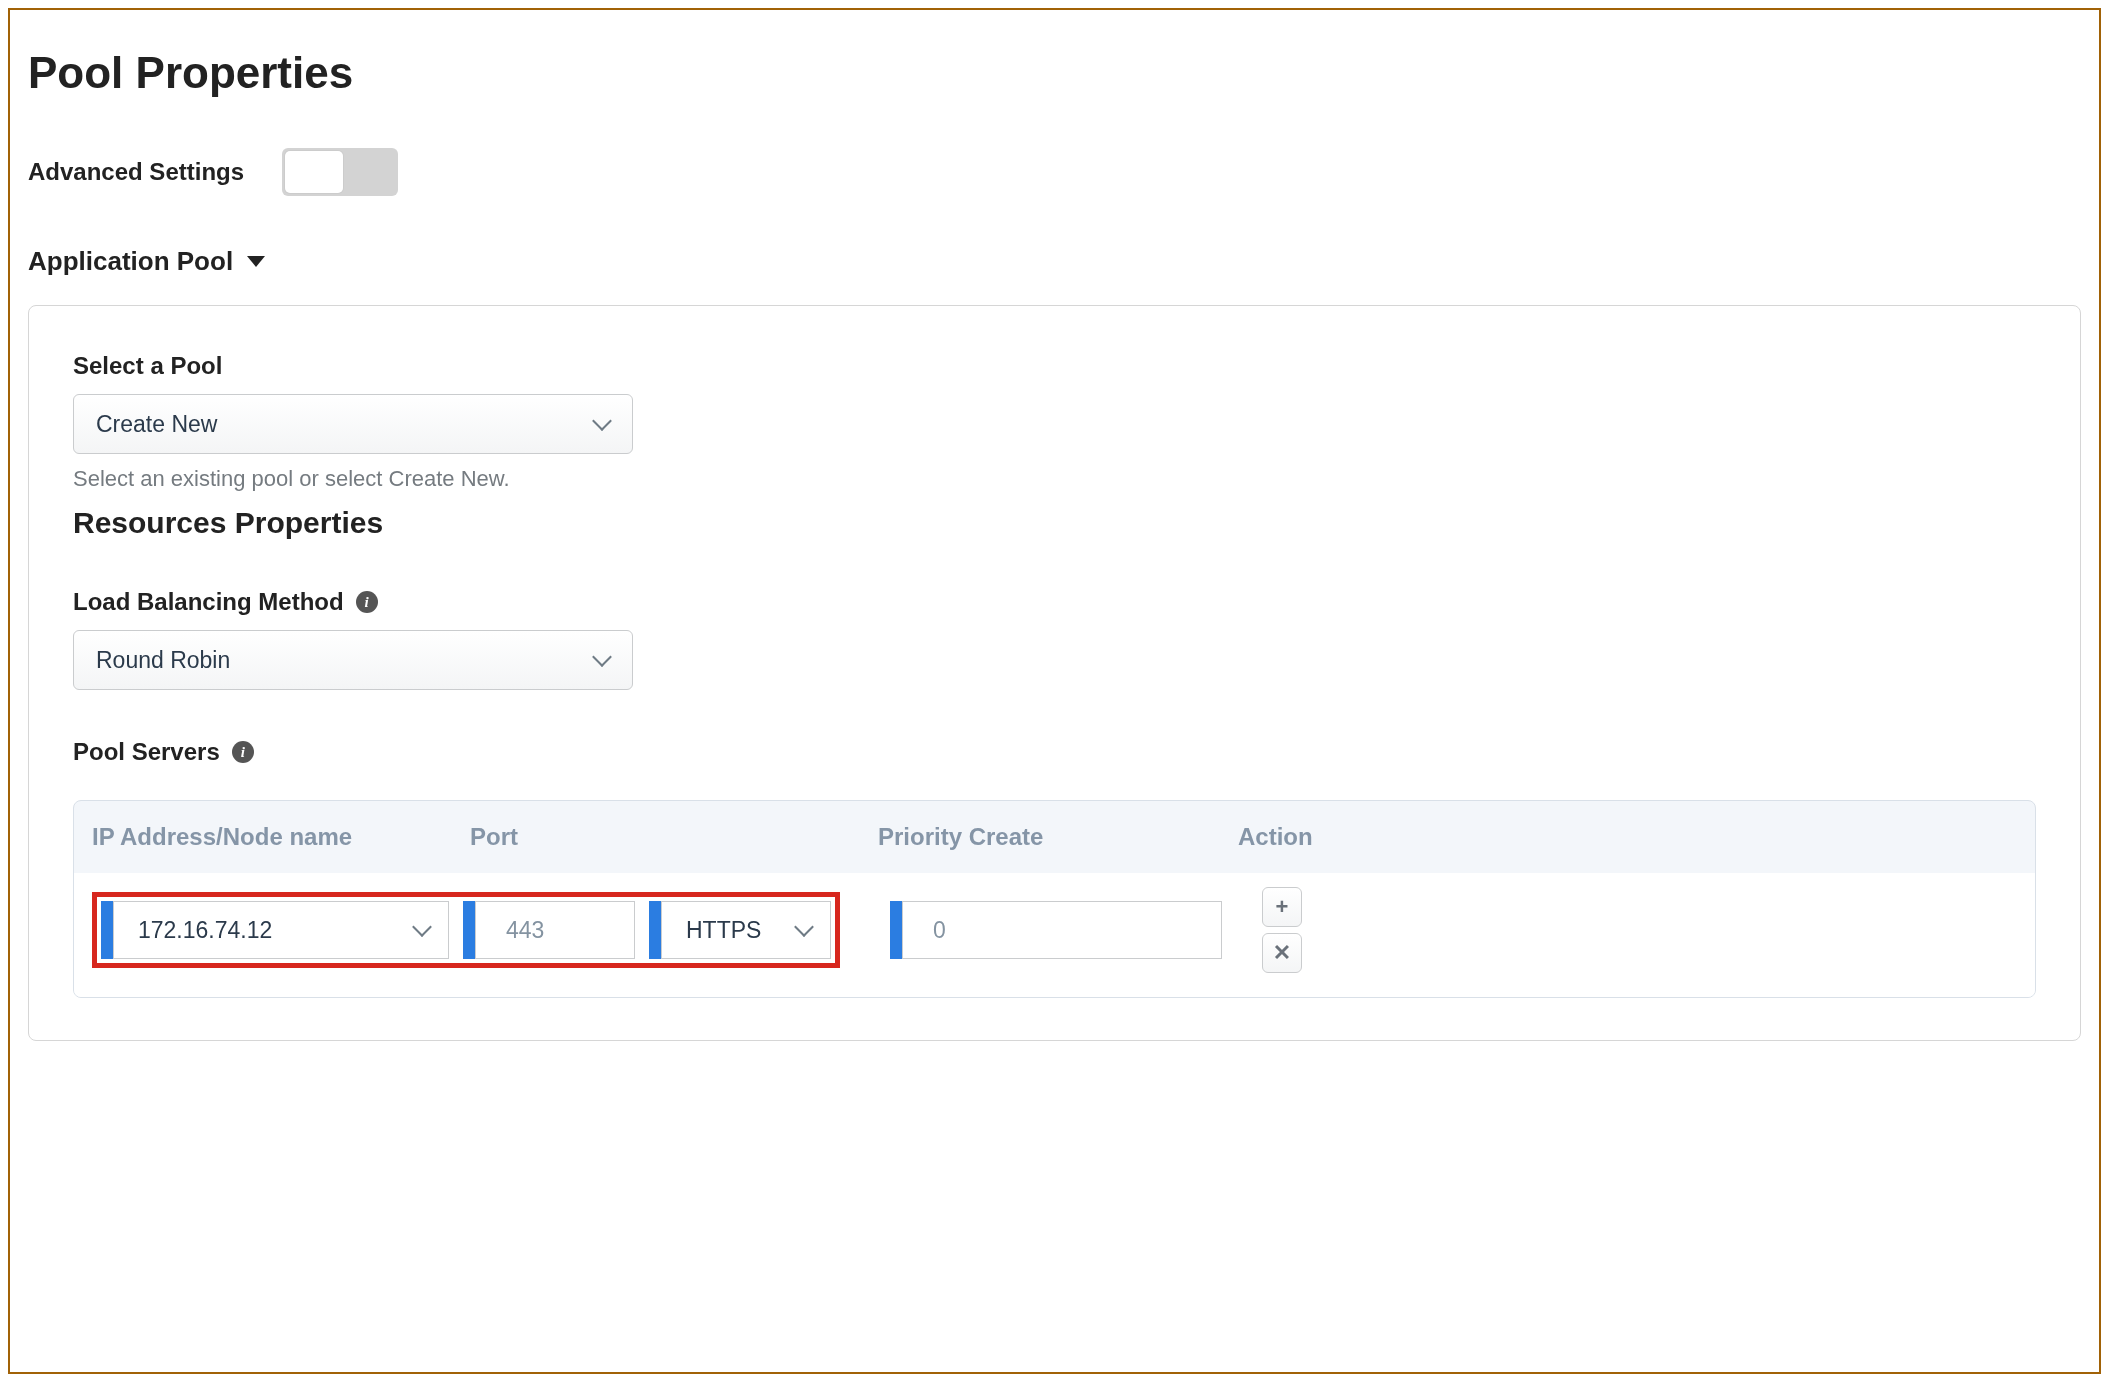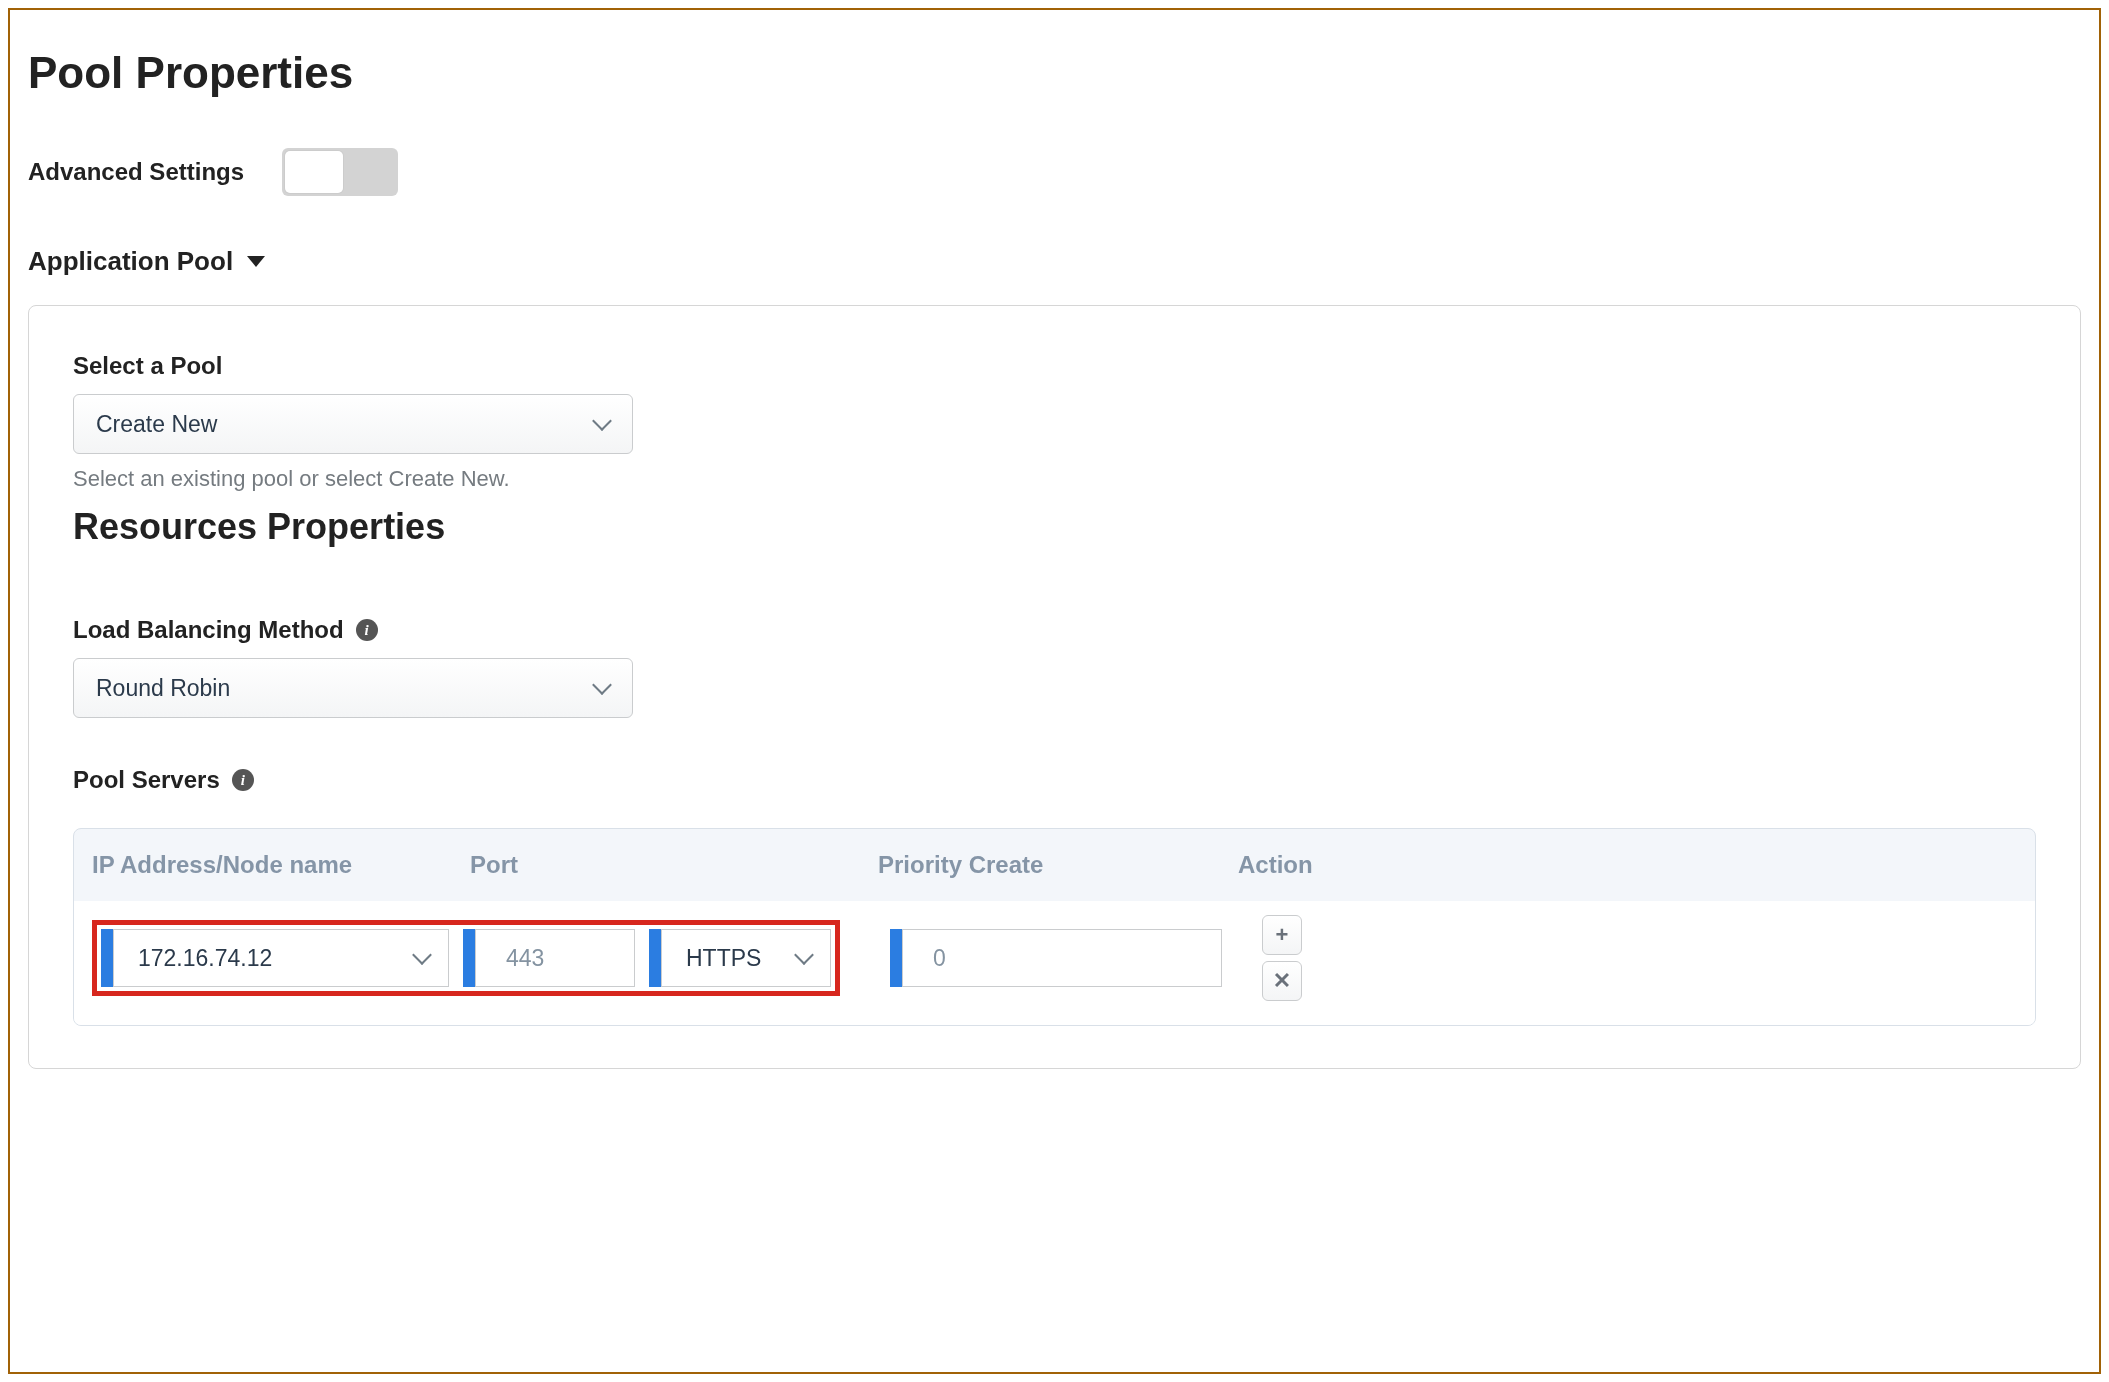--- a/index.html
+++ b/index.html
@@ -117,25 +117,25 @@
   border-bottom: 2.5px solid #6f7b85;
   transform: rotate(45deg);
   left: 1px; top: -2px;
 }
 .helper {
   font-size: 22px;
   color: #757b80;
   margin-top: 12px;
 }
 .sub-heading {
-  font-size: 36px;
+  font-size: 30px;
   font-weight: 700;
   color: #222;
   margin-top: 14px;
-  margin-bottom: 68px;
+  margin-bottom: 48px;
 }
 .field-block { margin-bottom: 48px; }
 
 .table-wrap {
   background: #f3f6fa;
   border: 1px solid #d9e0e8;
   border-radius: 8px;
   padding: 0;
   overflow: hidden;
 }

